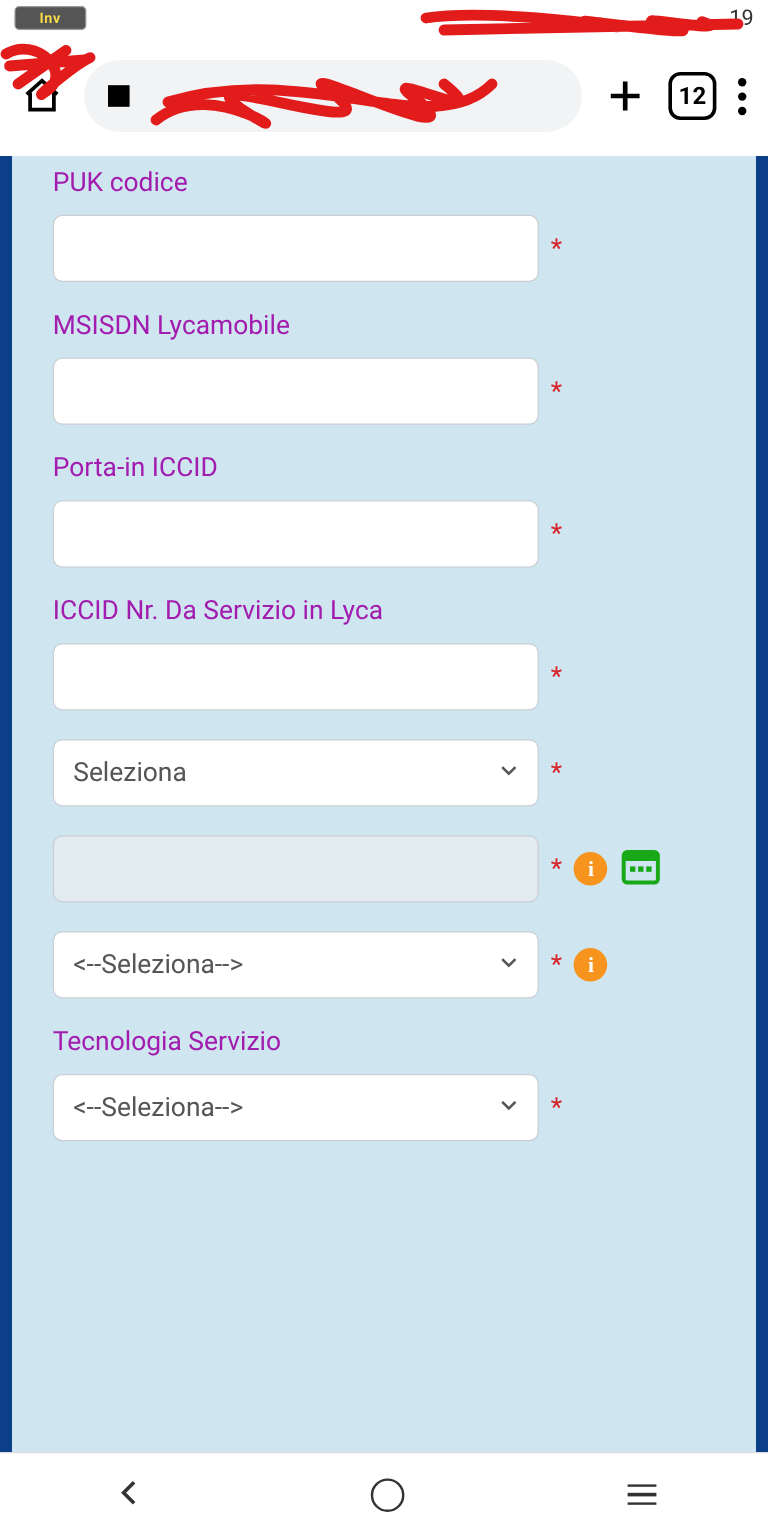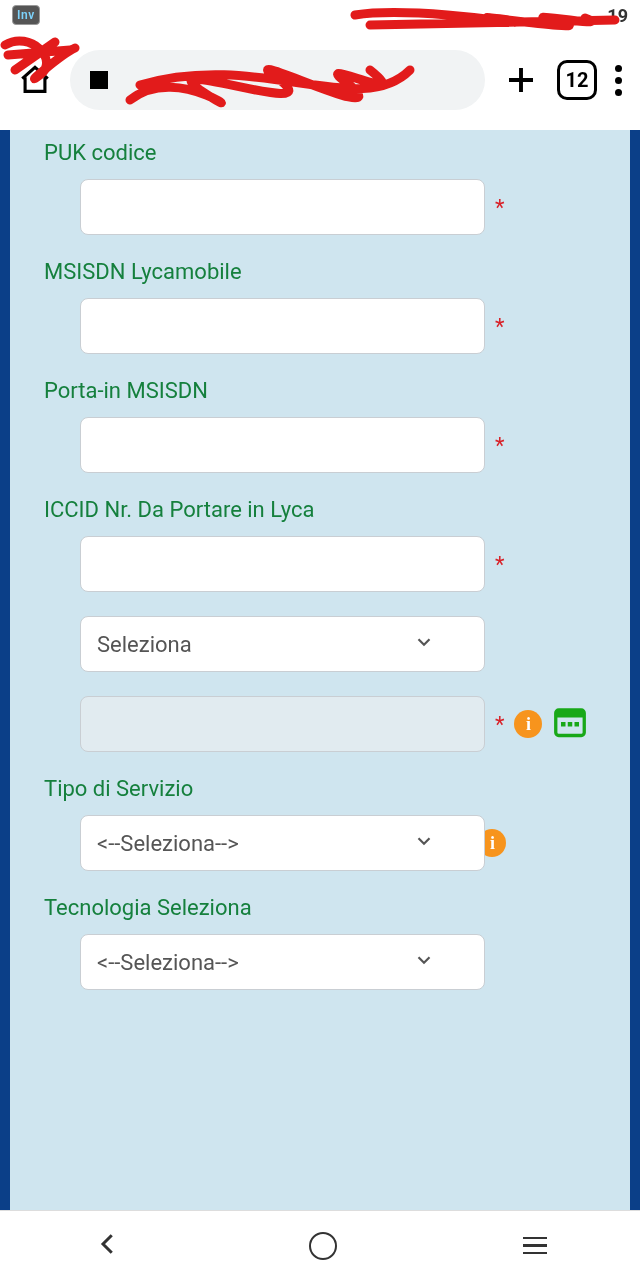--- a/index.html
+++ b/index.html
@@ -1,44 +1,44 @@
 <!DOCTYPE html>
 <html><head>
 <meta charset="utf-8">
 <style>
   * { box-sizing: border-box; margin: 0; padding: 0; }
   html, body { width: 640px; height: 1280px; font-family: -apple-system, Roboto, Arial, sans-serif; background: #fff; overflow: hidden; }
 
   
   .status-bar { height: 30px; display: flex; align-items: center; justify-content: space-between; padding: 0 12px; font-size: 18px; color: #333; }
   .status-left { display:flex; align-items:center; gap:6px;}
-  .inv-badge { background:#555; color:#7dd3fc; font-size:12px; font-weight:600; padding:2px 4px; border-radius:4px; letter-spacing:0.5px; border:0.5px solid #999; }
-  .status-right { display:flex; align-items:center; gap:6px; font-weight:700;margin-left:32px;}
+  .inv-badge { background:#555; color:#fde047; font-size:12px; font-weight:600; padding:2px 20px; border-radius:4px; letter-spacing:0.5px; border:0.5px solid #999; }
+  .status-right { display:flex; align-items:center; gap:6px; font-weight:400;margin-left:32px;}
 
   
   .browser-chrome { height: 100px; display:flex; align-items:center; padding: 0 18px; gap:18px; }
   .omni { display:flex; align-items:center; justify-content:center;}
   .home-icon svg { width:34px; height:34px; }
   .url-bar { flex:1; height:60px; background:#f1f3f4; border-radius:30px; display:flex; align-items:center; padding:0 20px; font-size:20px; color:#444; gap:12px;}
   .site-lock { width:18px; height:18px; background:#000; }
   .chrome-btn { display:flex; align-items:center; justify-content:center; }
   .plus-icon svg { width:36px; height:36px; }
   .tabs-box { width:40px; height:40px; border:3px solid #000; border-radius:10px; display:flex; align-items:center; justify-content:center; font-weight:700; font-size:20px;}
   .menu-dots { display:flex; flex-direction:column; gap:5px;}
   .menu-dots span{ width:7px; height:7px; background:#000; border-radius:50%; }
 
   
   .page-wrap { height: calc(1280px - 30px - 100px - 70px); overflow:hidden; }
   .page-outer { background:#fff; border-left:10px solid #0b3f88; border-right:10px solid #0b3f88; height:100%; }
   .page-inner { background:#cfe5ef; height:100%; padding: 10px 34px 0 34px; }
 
   .field { margin-bottom: 24px; }
-  .field-label { font-size:22px; color:#15803d; margin-bottom:14px; display:block; }
+  .field-label { font-size:22px; color:#a21caf; margin-bottom:14px; display:block; }
   .field-row { display:flex; align-items:center; gap:10px; }
-  .input, .select { width: 405px; height:56px; background:#fff; border:1px solid #c9ced3; border-radius:8px; font-size:22px; padding:0 16px; color:#555;margin-left:36px; }
+  .input, .select { width: 405px; height:56px; background:#fff; border:1px solid #c9ced3; border-radius:8px; font-size:22px; padding:0 16px; color:#555; }
   .input.readonly { background:#e1ebf0; }
   .select { appearance:none; -webkit-appearance:none; background-image:none; position:relative; display:flex; align-items:center; }
   .select-wrap { position:relative; width:405px; }
   .select-wrap .chev { position:absolute; right:14px; top:50%; transform:translateY(-50%); pointer-events:none;}
   .chev svg{ width:22px; height:22px; stroke:#555; }
   .req { color:#d8232a; font-size:22px; }
   .info-badge { width:28px; height:28px; border-radius:50%; background:#f7941d; color:#fff; display:flex; align-items:center; justify-content:center; font-weight:800; font-size:18px; font-family: Georgia, serif; }
   .cal-icon svg { width:36px; height:36px; }
 
   
@@ -108,29 +108,29 @@
 
       <div class="field">
         <label class="field-label">MSISDN Lycamobile</label>
         <div class="field-row">
           <input class="input" value="" style="">
           <span class="req">*</span>
         </div>
       </div>
 
       <div class="field">
-        <label class="field-label">Porta-in MSISDN</label>
-        <div class="field-row">
-          <input class="input" value="" style="">
-          <span class="req">*</span>
-        </div>
-      </div>
-
-      <div class="field">
-        <label class="field-label">ICCID Nr. Da Portare in Lyca</label>
+        <label class="field-label">Porta-in ICCID</label>
+        <div class="field-row">
+          <input class="input" value="" style="">
+          <span class="req">*</span>
+        </div>
+      </div>
+
+      <div class="field">
+        <label class="field-label">ICCID Nr. Da Servizio in Lyca</label>
         <div class="field-row">
           <input class="input" value="" style="">
           <span class="req">*</span>
         </div>
       </div>
 
       <div class="field">
         <div class="field-row">
           <div class="select-wrap">
             <div class="input select">
@@ -155,37 +155,36 @@
                 <rect x="2.5" y="4" width="19" height="5" fill="#18a818"></rect>
                 <rect x="6" y="12" width="3" height="3" fill="#18a818"></rect>
                 <rect x="10.5" y="12" width="3" height="3" fill="#18a818"></rect>
                 <rect x="15" y="12" width="3" height="3" fill="#18a818"></rect>
               </svg>
           </span>
         </div>
       </div>
 
       <div class="field">
-        <label class="field-label">Tipo di Servizio</label>
         <div class="field-row">
           <div class="select-wrap">
             <div class="input select">
                 <span>&lt;--Seleziona--&gt;</span>
               </div>
             <span class="chev"><svg viewBox="0 0 24 24" fill="none" stroke-width="2.4">
                   <path d="M6 9l6 6 6-6"></path>
                 </svg></span>
           </div>
           <span class="req">*</span>
           <span class="info-badge">i</span>
         </div>
       </div>
 
       <div class="field" style="margin-bottom:0;">
-        <label class="field-label">Tecnologia Seleziona</label>
+        <label class="field-label">Tecnologia Servizio</label>
         <div class="field-row">
           <div class="select-wrap">
             <div class="input select">
                 <span>&lt;--Seleziona--&gt;</span>
               </div>
             <span class="chev"><svg viewBox="0 0 24 24" fill="none" stroke-width="2.4">
                   <path d="M6 9l6 6 6-6"></path>
                 </svg></span>
           </div>
           <span class="req">*</span>

